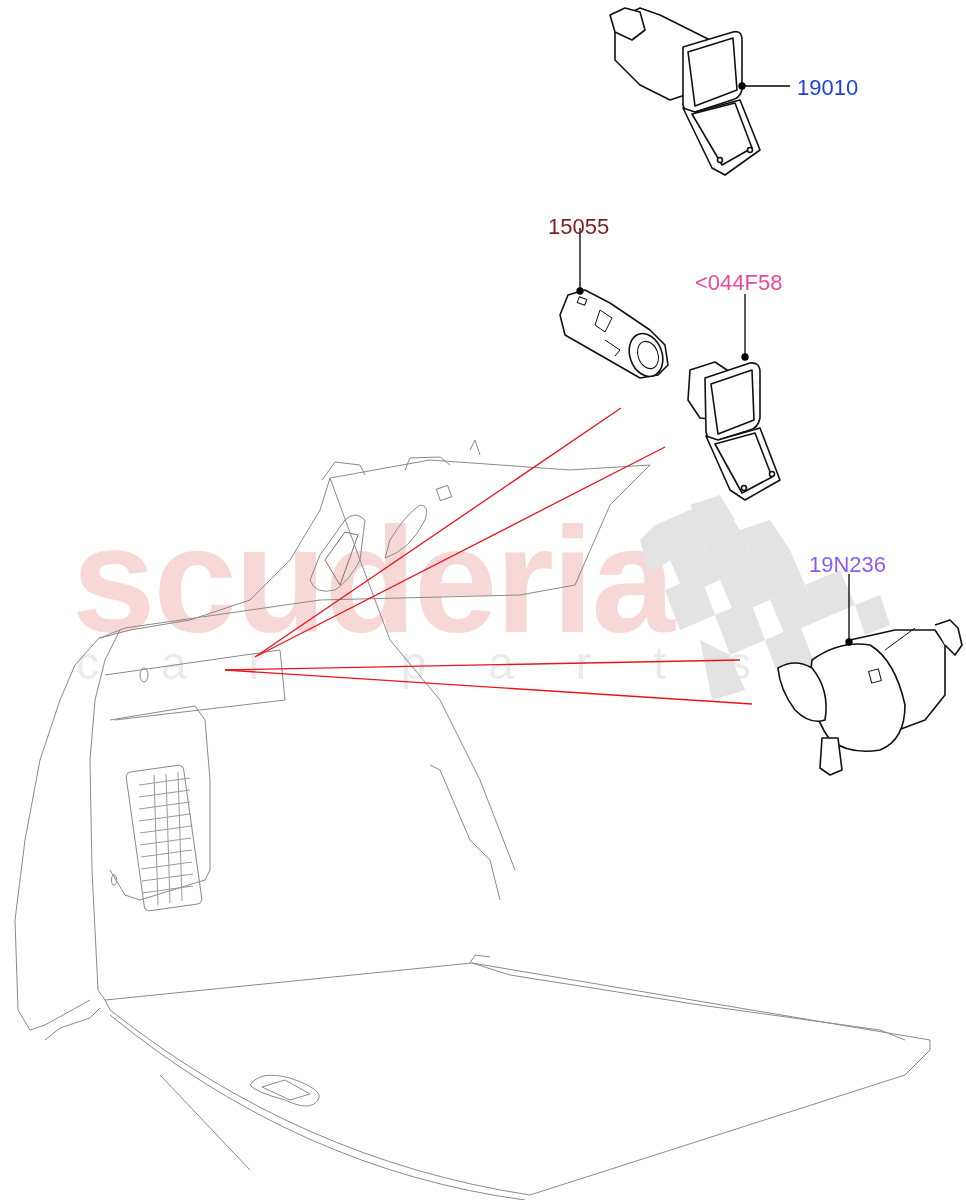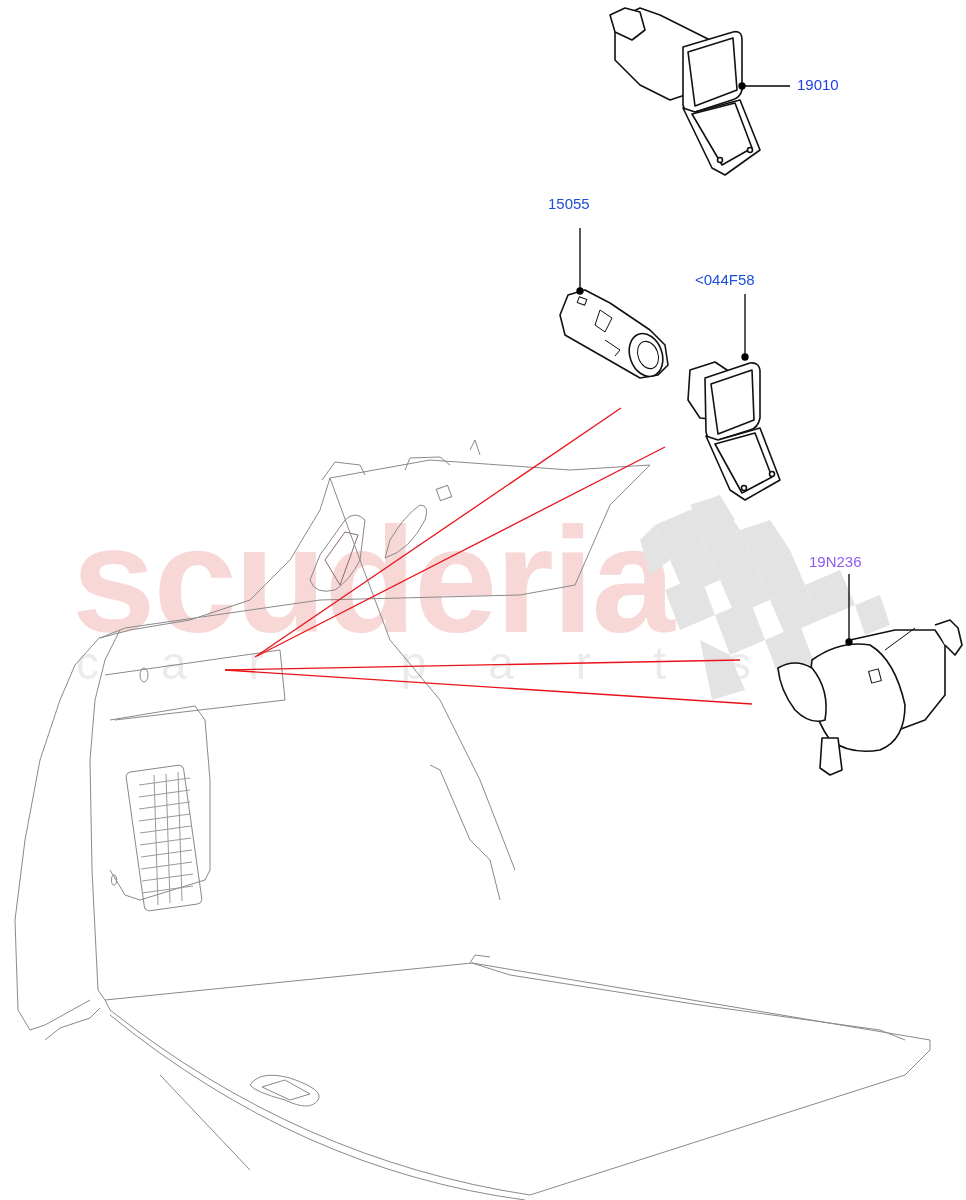--- a/index.html
+++ b/index.html
@@ -1,20 +1,20 @@
 <!DOCTYPE html>
 <html><head>
 <meta charset="utf-8">
 <style>
   html, body { margin:0; padding:0; background:#ffffff; }
   body { width:966px; height:1200px; position:relative; overflow:hidden; font-family:"Liberation Sans", sans-serif; }
   #canvas { position:absolute; left:0; top:0; width:966px; height:1200px; }
   .wm-main { position:absolute; left:72px; top:505px; font-size:150px; font-weight:bold; letter-spacing:-2px; line-height:1; white-space:nowrap; }
   .wm-sub { position:absolute; left:76px; top:640px; font-size:46px; letter-spacing:62px; line-height:1; white-space:nowrap; }
-  .callout { position:absolute; font-size:15px; line-height:1; white-space:nowrap; }
+  .callout { position:absolute; font-size:22px; line-height:1; white-space:nowrap; }
 </style>
 </head>
 <body>
 
 <div id="canvas">
 
   <div class="wm-main" style="color:#f8d7d7;">scuderia</div>
   <div class="wm-sub" style="color:#ebebeb;">car parts</div>
 
   <svg width="966" height="1200" viewBox="0 0 966 1200" style="position:absolute;left:0;top:0;">
@@ -140,16 +140,16 @@
       <line x1="580" y1="228" x2="580" y2="291"></line>
       <circle cx="580" cy="291" r="3"></circle>
       <line x1="745" y1="294" x2="745" y2="357"></line>
       <circle cx="745" cy="357" r="3"></circle>
       <line x1="849" y1="574" x2="849" y2="642"></line>
       <circle cx="849" cy="642" r="3"></circle>
     </g>
   </svg>
 
   <div class="callout" style="left:797px; top:77px; color:#1f3fe6;">19010</div>
-  <div class="callout" style="left:548px; top:196px; color:#1d4ed8;">15055</div>
-  <div class="callout" style="left:695px; top:272px; color:#1d4ed8;">&lt;044F58</div>
+  <div class="callout" style="left:548px; top:216px; color:#7f1d1d;">15055</div>
+  <div class="callout" style="left:695px; top:272px; color:#ec4899;">&lt;044F58</div>
   <div class="callout" style="left:809px; top:554px; color:#8b5cf6;">19N236</div>
 </div>
 
 </body></html>

